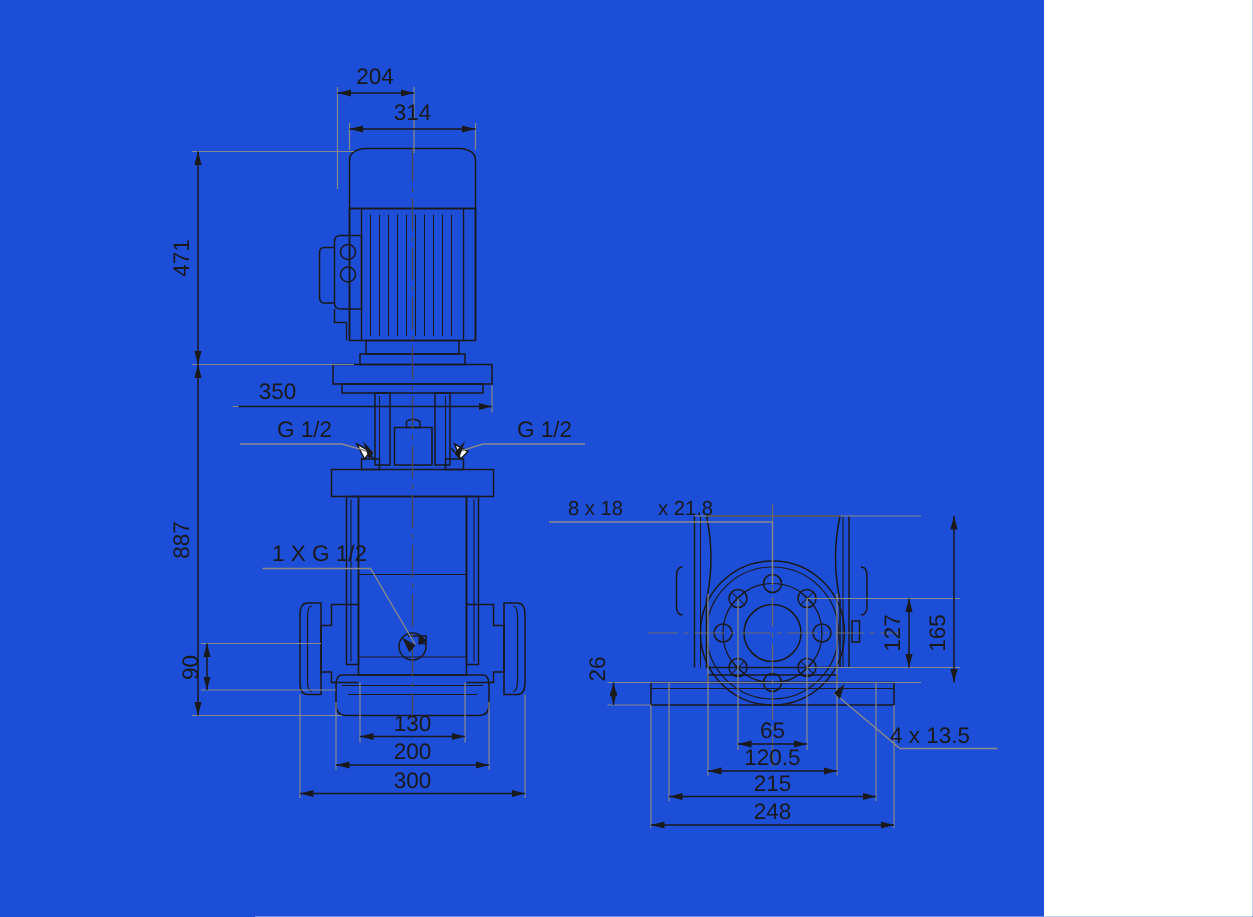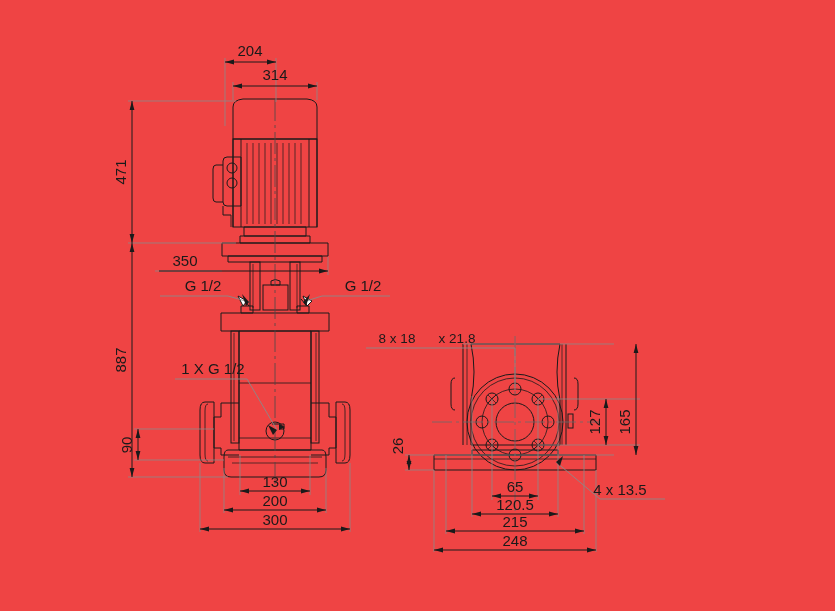--- a/index.html
+++ b/index.html
@@ -1,21 +1,21 @@
 <!DOCTYPE html>
 <html><head>
 <meta charset="utf-8">
 <title>Pump Dimensional Drawing</title>
 <style>
   html,body{margin:0;padding:0;background:#ffffff;}
   body{
     font-family:"Liberation Sans", sans-serif;
     width:835px;height:611px;overflow:hidden;position:relative;
   }
-  #stage{position:relative;width:835px;height:611px;background:#ef4444;}
+  #stage{position:relative;width:696px;height:611px;background:#1d4ed8;}
   #stage svg{position:absolute;left:0;top:0;}
   .dimtxt{
     font-family:"Liberation Sans", sans-serif;
     font-size:15px;
     fill:#1a1a1a;
     text-anchor:middle;
     dominant-baseline:alphabetic;
   }
   .dimtxt.small{font-size:13.5px;}
 </style>

